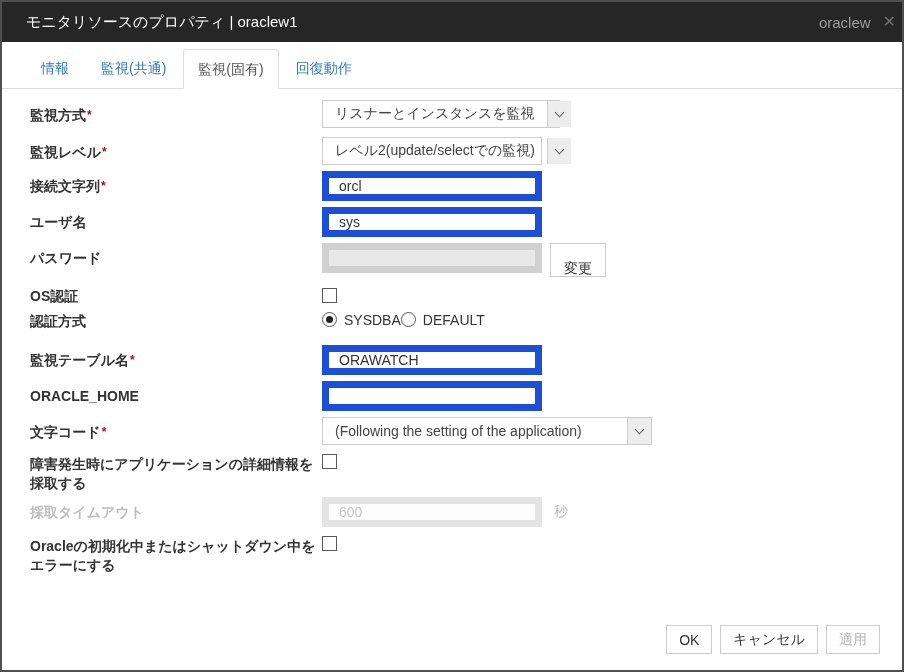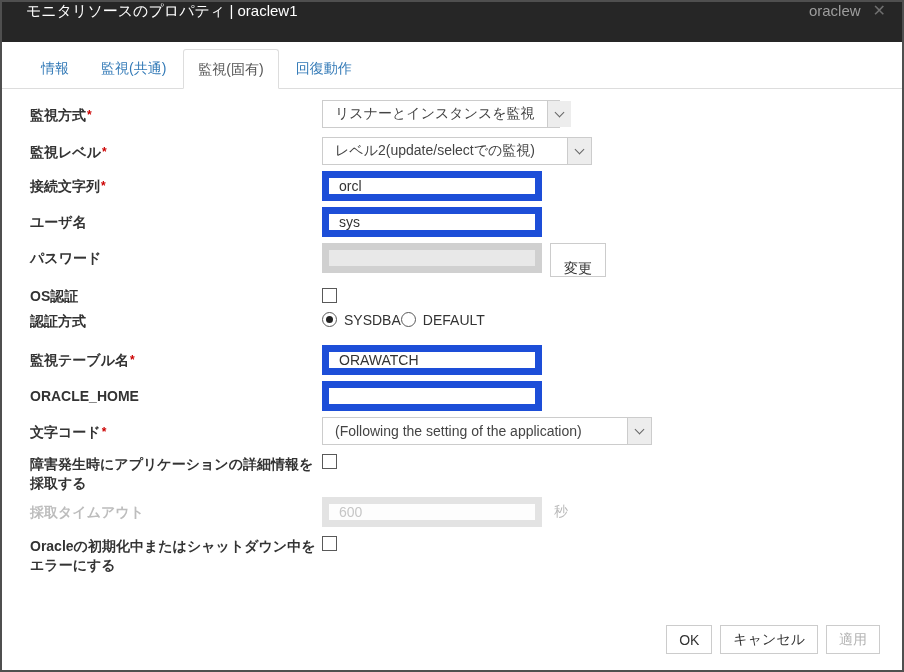--- a/index.html
+++ b/index.html
@@ -8,22 +8,22 @@
     width:904px; height:672px;
     border:2px solid #4f4f4f;
     background:#fff;
     display:flex; flex-direction:column;
     overflow:hidden;
   }
   
   .titlebar {
     height:40px; flex:0 0 40px;
     background:#262626;
-    display:flex; align-items:flex-start;
-    padding:0 16px 0 24px;
+    display:flex; align-items:center;
+    padding:0 6px 0 24px;
   }
   .titlebar .title { color:#ffffff; font-size:15px; }
   .titlebar .right { margin-left:auto; display:flex; align-items:center; gap:12px; }
   .titlebar .win-label { color:#9d9d9d; font-size:15px; }
   .titlebar .close { color:#6f6f6f; font-size:16px; font-weight:bold; cursor:pointer; line-height:1; }
   
   .tabs {
     flex:0 0 47px;
     display:flex; align-items:flex-end;
     padding:0 24px;
@@ -154,21 +154,21 @@
           <div class="btn">
               <span class="chev"></span>
             </div>
         </div>
       </div>
     </div>
 
     <div class="row gap-top">
       <div class="lbl"><span>監視レベル</span><span class="req">*</span></div>
       <div class="ctrl">
-        <div class="sel" style="width:270px">
+        <div class="sel" style="width:220px">
           <div class="txt" style="flex:1">レベル2(update/selectでの監視)</div>
           <div class="btn">
               <span class="chev"></span>
             </div>
         </div>
       </div>
     </div>
 
     <div class="row">
       <div class="lbl"><span>接続文字列</span><span class="req">*</span></div>

